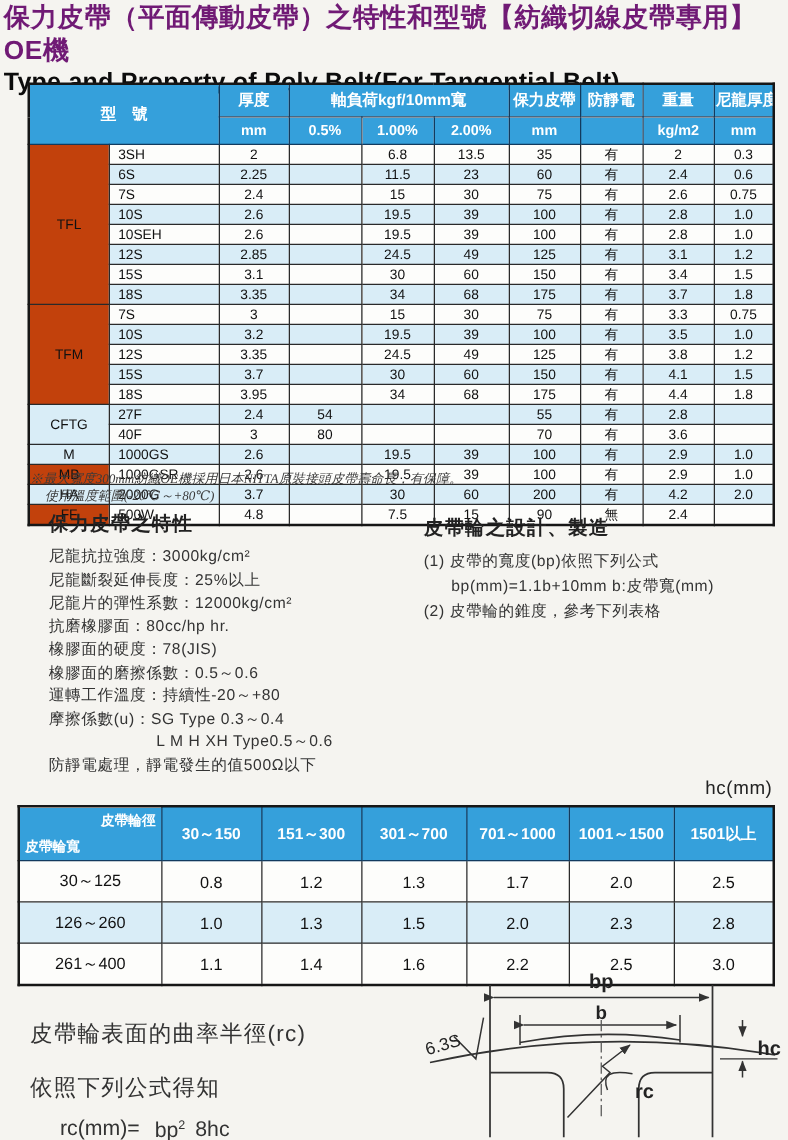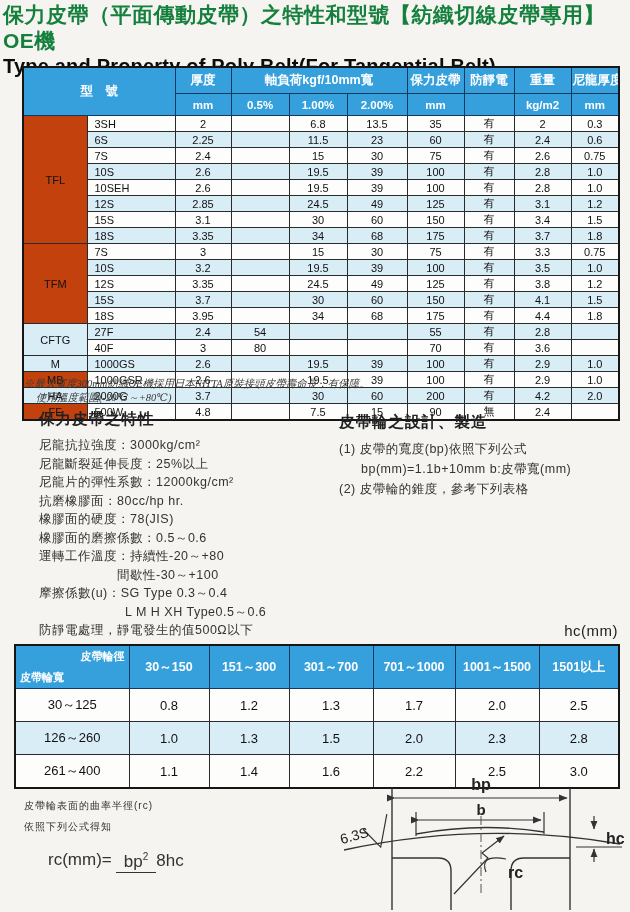--- a/index.html
+++ b/index.html
@@ -4,21 +4,21 @@
 <style>
   html,body{margin:0;padding:0;}
   body{
     width:630px;height:912px;position:relative;overflow:hidden;
     background:#f5f4f0;
     font-family:"Liberation Sans","DejaVu Sans",sans-serif;
     color:#1c1c1c;
   }
   
   .title-block{position:absolute;left:3px;top:2px;width:624px;}
-  .title-zh{font-size:21px;font-weight:bold;letter-spacing:0.5px;line-height:26px;color:#15803d;}
+  .title-zh{font-size:21px;font-weight:bold;letter-spacing:0.5px;line-height:26px;color:#701a75;}
   .title-en{font-size:20px;font-weight:bold;line-height:25px;color:#0c0c0c;letter-spacing:0.2px;}
 
   
   .spec-wrap{position:absolute;left:22px;top:66px;width:596px;}
   table{border-collapse:collapse;}
   .spec{width:596px;table-layout:fixed;border:2px solid #161616;}
   .spec th,.spec td{border:1px solid #2a2a2a;text-align:center;overflow:hidden;white-space:nowrap;}
   .spec thead th{background:#35a0db;color:#fff;font-weight:bold;border-color:#123a5e;}
   .spec thead tr.h1 th{height:23px;font-size:12.5px;}
   .spec thead tr.h2 th{height:19px;font-size:11.5px;font-weight:bold;}
@@ -53,21 +53,21 @@
   .crown tbody tr.alt td{background:#d9edf7;}
   .corner{position:relative;padding:0;
     background:
       linear-gradient(to bottom right,transparent 48.6%,#0e2c49 48.6%,#0e2c49 51.4%,transparent 51.4%),
       #35a0db;}
   .corner .ct{position:absolute;top:3px;right:4px;font-size:11px;}
   .corner .cb{position:absolute;bottom:3px;left:4px;font-size:11px;}
 
   
   .rc-block{position:absolute;left:24px;top:795px;width:300px;}
-  .rc-line{font-size:10px;line-height:21px;color:#333;letter-spacing:1px;}
+  .rc-line{font-size:18px;line-height:21px;color:#333;letter-spacing:1px;margin-top:22px;}
   .formula{margin-top:10px;margin-left:24px;display:flex;align-items:center;font-size:17px;color:#333;}
   .frac{display:inline-flex;flex-direction:row;align-items:center;margin-left:4px;}
   .frac .num{padding:0 8px 1px 8px;border-bottom:1.6px solid #333;line-height:19px;}
   .frac .den{padding-top:1px;line-height:19px;}
   sup{font-size:10px;}
 
   
   .diagram{position:absolute;left:336px;top:774px;}
 </style>
 </head>
@@ -342,21 +342,20 @@
 <div class="props">
   <div class="sec-head">保力皮帶之特性</div>
   <div>
       <div class="sec-line">尼龍抗拉強度：3000kg/cm²</div>
       <div class="sec-line">尼龍斷裂延伸長度：25%以上</div>
       <div class="sec-line">尼龍片的彈性系數：12000kg/cm²</div>
       <div class="sec-line">抗磨橡膠面：80cc/hp hr.</div>
       <div class="sec-line">橡膠面的硬度：78(JIS)</div>
       <div class="sec-line">橡膠面的磨擦係數：0.5～0.6</div>
       <div class="sec-line">運轉工作溫度：持續性-20～+80</div>
-      <div class="sec-line ind1">間歇性-30～+100</div>
       <div class="sec-line">摩擦係數(u)：SG Type 0.3～0.4</div>
       <div class="sec-line ind2">L M H XH Type0.5～0.6</div>
       <div class="sec-line">防靜電處理，靜電發生的值500Ω以下</div>
     </div>
 </div>
 
 <div class="design">
   <div class="sec-head">皮帶輪之設計、製造</div>
   <div>
       <div class="sec-line">(1) 皮帶的寬度(bp)依照下列公式</div>

